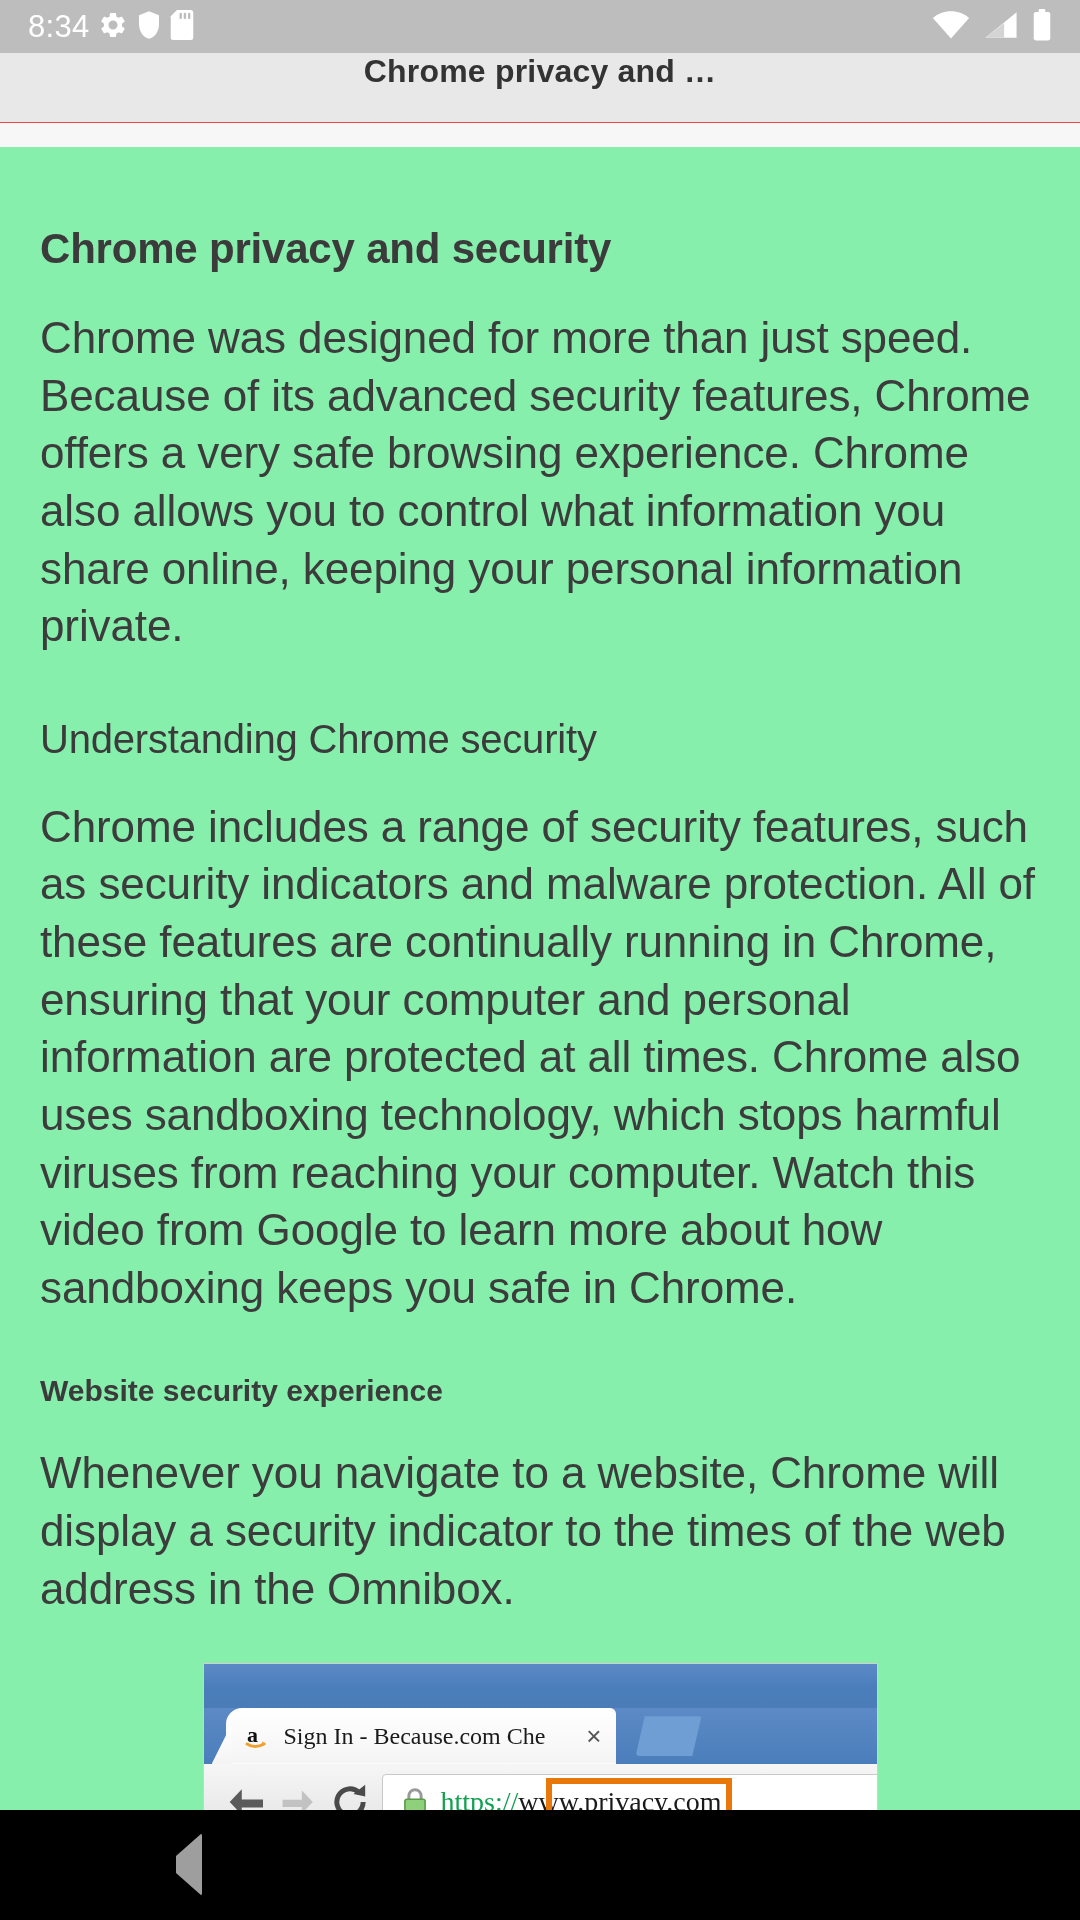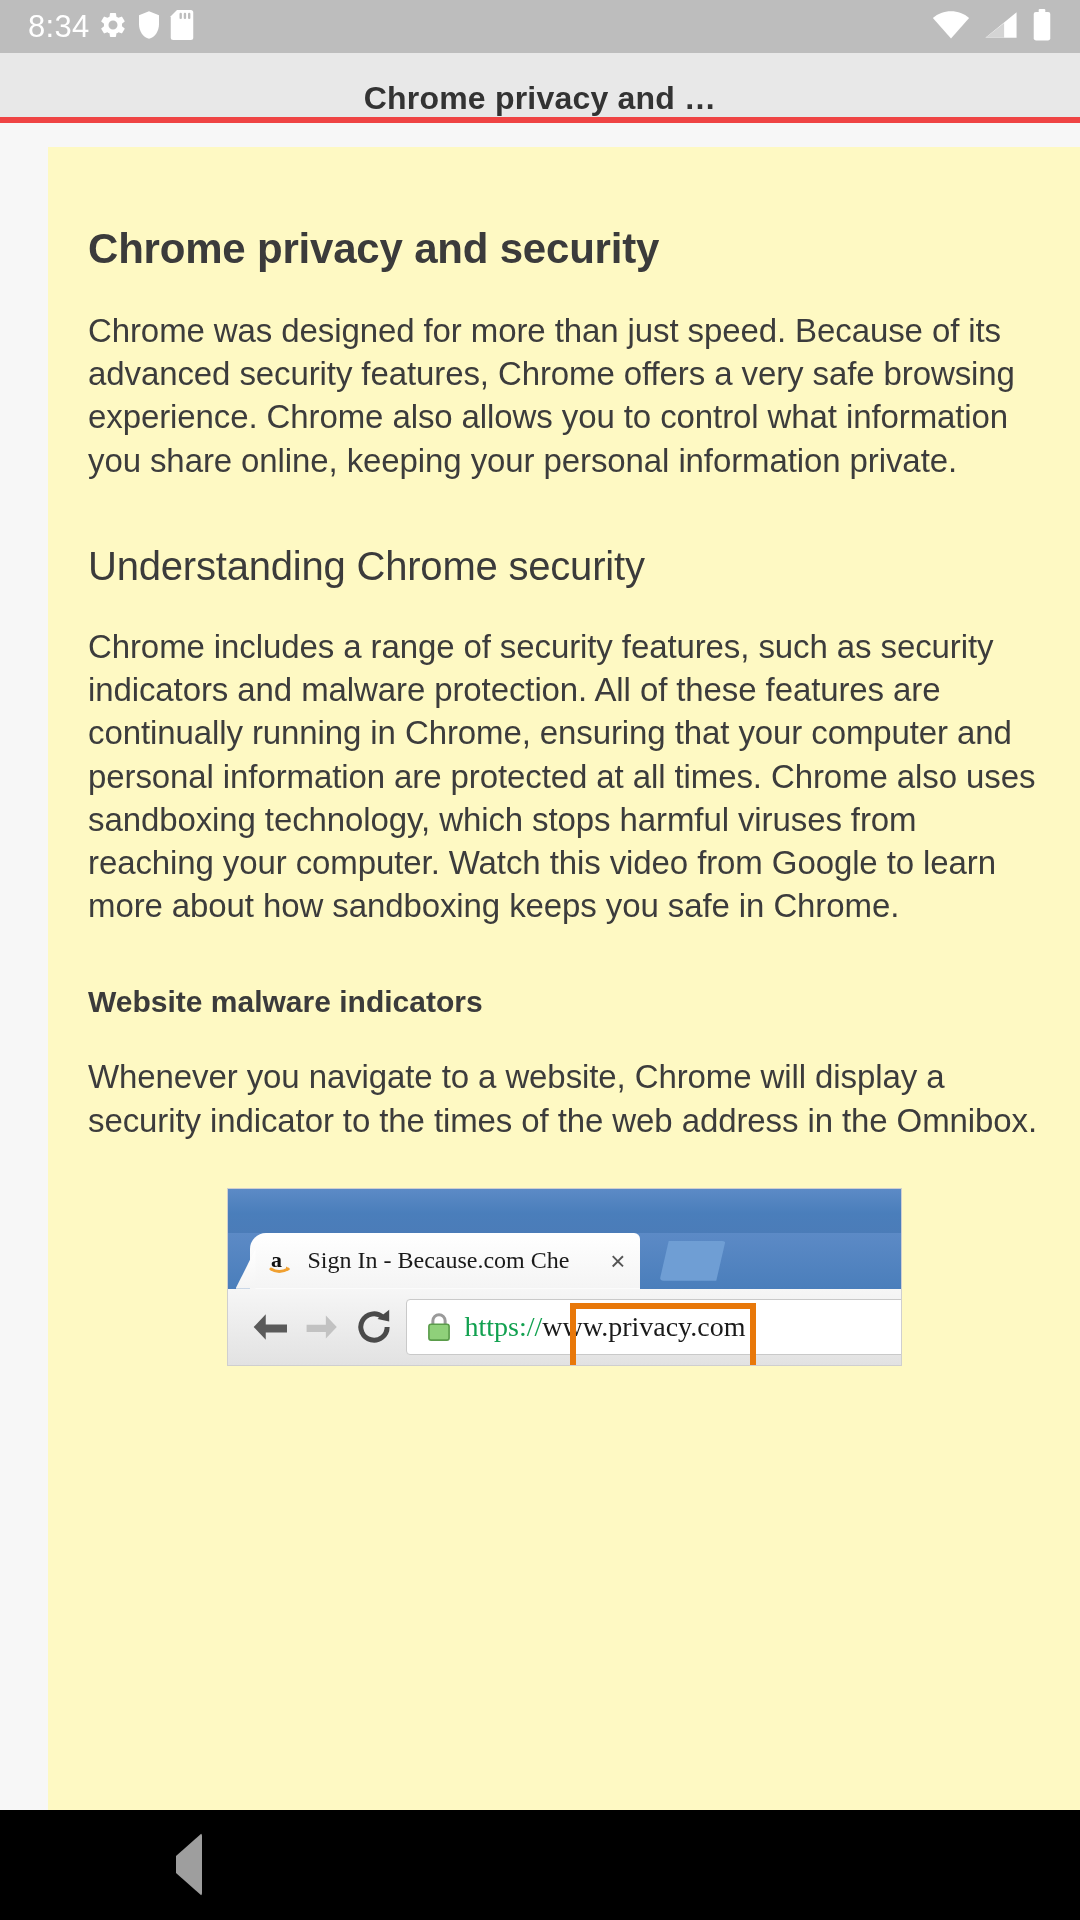--- a/index.html
+++ b/index.html
@@ -20,49 +20,48 @@
   .status-right{ display:flex; align-items:center; gap:14px; }
   .status-clock{
     color:#ffffff; font-size:31px; font-weight:400;
     letter-spacing:0.3px; line-height:1;
   }
   .sicon{ display:block; }
 
   
   .app-bar{
     height:70px; background:#e8e8e8;
-    display:flex; align-items:flex-end; justify-content:center;
-    border-bottom:6px solid #ef4444;
+    display:flex; align-items:flex-start; justify-content:center;
+    border-bottom:1px solid #ef4444;
   }
   .app-bar-title{
     font-size:32px; font-weight:700; color:#333333;
     letter-spacing:0.2px;
   }
 
   
   .content{
     position:absolute; top:147px; left:0; right:0; bottom:110px;
-    background:#fef9c3; overflow:hidden;
+    background:#86efac; overflow:hidden;
     padding:0 40px;
-    margin-left:48px;
   }
   h1.doc-h1{
     font-size:42px; font-weight:700; color:#3b3b3b;
     margin-top:78px; letter-spacing:-0.2px;
   }
   h2.doc-h2{
     font-size:40px; font-weight:400; color:#3b3b3b;
     margin-top:62px; letter-spacing:-0.2px;
   }
   h3.doc-h3{
     font-size:30px; font-weight:700; color:#3b3b3b;
     margin-top:58px; letter-spacing:0px;
   }
   p.doc-p{
-    font-size:33px; line-height:1.31; color:#3c3c3c;
+    font-size:44px; line-height:1.31; color:#3c3c3c;
     margin-top:36px; letter-spacing:-0.1px;
   }
 
   
   .browser-figure{
     margin:46px auto 0 auto;
     width:675px;
     border:1px solid #cfcfcf;
     background:#fff;
     overflow:hidden;
@@ -215,21 +214,21 @@
 <div class="content">
 
   <h1 class="doc-h1">Chrome privacy and security</h1>
 
   <p class="doc-p">Chrome was designed for more than just speed. Because of its advanced security features, Chrome offers a very safe browsing experience. Chrome also allows you to control what information you share online, keeping your personal information private.</p>
 
   <h2 class="doc-h2">Understanding Chrome security</h2>
 
   <p class="doc-p">Chrome includes a range of security features, such as security indicators and malware protection. All of these features are continually running in Chrome, ensuring that your computer and personal information are protected at all times. Chrome also uses sandboxing technology, which stops harmful viruses from reaching your computer. Watch this video from Google to learn more about how sandboxing keeps you safe in Chrome.</p>
 
-  <h3 class="doc-h3">Website malware indicators</h3>
+  <h3 class="doc-h3">Website security experience</h3>
 
   <p class="doc-p">Whenever you navigate to a website, Chrome will display a security indicator to the times of the web address in the Omnibox.</p>
 
   <div class="browser-figure">
 
     <div class="bw-titlebar"></div>
 
     <div class="bw-tabstrip">
       <div class="bw-newtab"></div>
       <div class="bw-tab">

